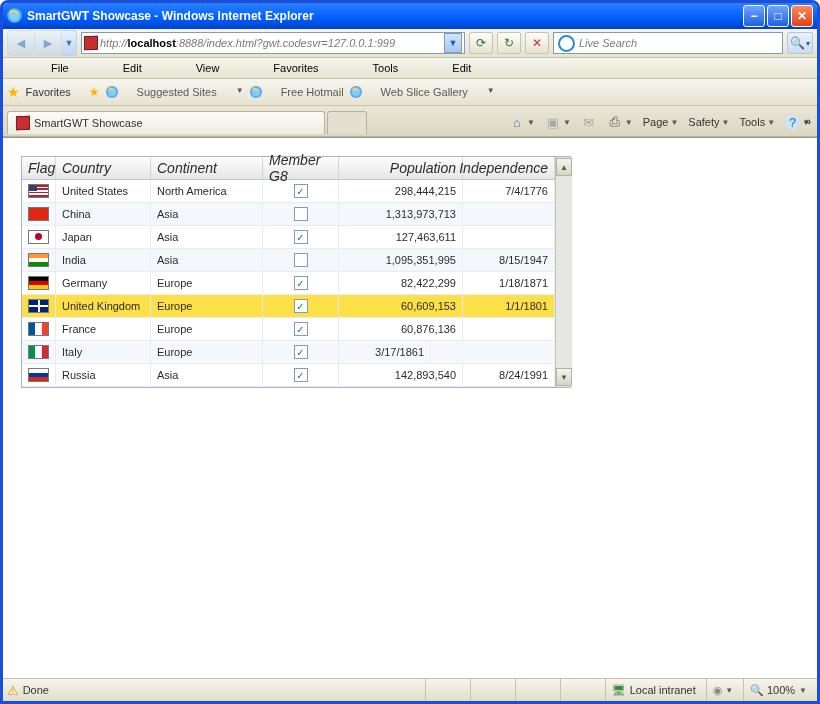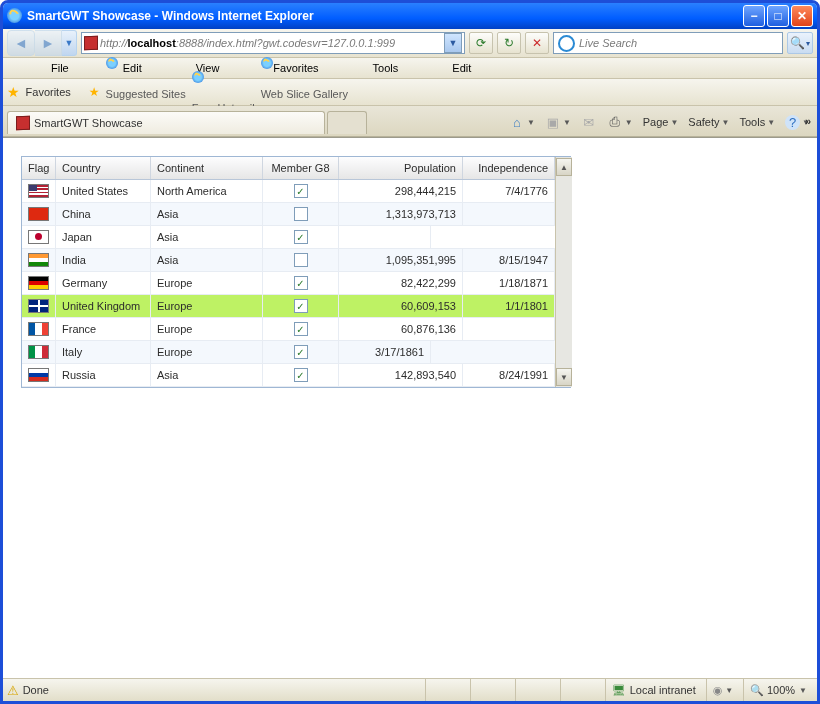--- a/index.html
+++ b/index.html
@@ -23,41 +23,41 @@
   .url-text{flex:1;white-space:nowrap;overflow:hidden;font-size:11px;}
   .url-text .grey{color:#7a7a7a;font-style:italic;}
   .url-drop{width:16px;height:18px;background:linear-gradient(to bottom,#cfe5ff,#a9c8ee);border:1px solid #7f9db9;display:flex;align-items:center;justify-content:center;color:#2c5aa0;font-size:9px;}
   .tb-iconbtn{width:22px;height:20px;border:1px solid #c7c3ae;border-radius:2px;background:linear-gradient(to bottom,#fdfdfb,#e7e3d0);display:flex;align-items:center;justify-content:center;font-size:12px;}
   .search-box{width:220px;height:20px;border:1px solid #7f9db9;background:#fff;display:flex;align-items:center;padding:0 4px;color:#7a7a7a;font-style:italic;gap:4px;}
   .search-go{width:24px;height:20px;border:1px solid #acc8e6;border-radius:2px;background:linear-gradient(to bottom,#eaf2fc,#c9dcf1);display:flex;align-items:center;justify-content:center;color:#2c5aa0;font-size:12px;}
   .menu-row{height:20px;background:linear-gradient(to bottom,#f6f5ee,#e7e3d0);border-bottom:1px solid #c9c3ab;display:flex;align-items:center;padding:0 8px;gap:14px;}
   .menu-row span{color:#000;padding-left:40px;}
   .fav-row{height:26px;background:linear-gradient(to bottom,#f6f5ee,#e7e3d0);border-bottom:1px solid #c9c3ab;display:flex;align-items:center;padding:0 4px;gap:6px;color:#333;}
   .star{color:#ffb400;font-size:14px;}
-  .fav-item{display:flex;align-items:flex-start;gap:19px;color:#585858;flex-direction:column;}
+  .fav-item{display:flex;align-items:flex-start;gap:19px;color:#585858;}
   .drop-caret{font-size:8px;color:#585858;}
   .tabs-row{height:28px;background:linear-gradient(to bottom,#e9e6d8,#dcd7c0);border-bottom:1px solid #b7b29a;display:flex;align-items:center;padding:2px 4px 0 4px;gap:2px;}
   .tab{height:22px;border:1px solid #b7b29a;border-bottom:none;background:linear-gradient(to bottom,#fcfbf8,#efece0);border-radius:3px 3px 0 0;padding:0 8px;display:flex;align-items:center;gap:4px;font-size:11px;color:#333;}
   .tab.blank{width:22px;background:#e4e0d0;}
   .tabs-spacer{flex:1;}
   .cmd-bar{display:flex;align-items:center;gap:4px;color:#333;}
   .cmd-item{display:flex;align-items:center;gap:2px;padding:0 3px;}
   .cmd-icon{width:16px;height:16px;display:inline-flex;align-items:center;justify-content:center;font-size:13px;}
   .chev{position:absolute;right:6px;top:112px;font-size:11px;font-weight:bold;color:#333;}
   .content{flex:1;background:#fff;overflow:hidden;position:relative;border-top:1px solid #9c9a8c;}
   .grid-wrap{position:absolute;top:18px;left:18px;width:548px;border:1px solid #9fb7d4;}
   .grid{display:flex;}
   .grid-body{flex:1;}
   .grid-head{display:flex;background:linear-gradient(to bottom,#fdfdfe,#e6e6e6);border-bottom:1px solid #b8c6d8;height:22px;}
-  .gh{border-right:1px solid #cfd6e0;display:flex;align-items:center;padding:0 6px;color:#2c2c2c;font-size:11px;box-sizing:border-box;}
+  .gh{border-right:1px solid #cfd6e0;display:flex;align-items:center;padding:0 6px;color:#2c2c2c;font-size:14px;box-sizing:border-box;font-style:italic;}
   .gh.right{justify-content:flex-end;}
   .gh.center{justify-content:center;}
   .grow{display:flex;height:22px;border-bottom:1px solid #e7ecf3;}
   .grow.alt{background:#f4f8fd;}
-  .grow.sel{background:#bef264;}
+  .grow.sel{background:#fde047;}
   .gc{border-right:1px solid #e7ecf3;display:flex;align-items:center;padding:0 6px;box-sizing:border-box;color:#2c2c2c;}
   .gc.right{justify-content:flex-end;}
   .gc.center{justify-content:center;}
   .cb{width:12px;height:12px;border:1px solid #7f9db9;background:#fff;display:inline-flex;align-items:center;justify-content:center;font-size:10px;color:#2b7a2b;}
   .flag{width:19px;height:12px;border:1px solid #777;display:inline-block;position:relative;}
   .vscroll{width:16px;background:#e7e7e2;border-left:1px solid #c9c3ab;display:flex;flex-direction:column;align-items:center;}
   .sbtn{width:14px;height:16px;background:linear-gradient(to bottom,#f5f5f0,#d8d5c6);border:1px solid #b7b29a;display:flex;align-items:center;justify-content:center;font-size:8px;color:#555;margin:1px;}
   .vscroll .track{flex:1;}
   .status-row{height:22px;background:linear-gradient(to bottom,#f6f5ee,#e2dec9);border-top:1px solid #c9c3ab;display:flex;align-items:center;padding:0 4px;color:#333;gap:4px;}
   .status-cell{border-left:1px solid #c9c3ab;height:100%;display:flex;align-items:center;padding:0 6px;}
@@ -234,20 +234,21 @@
        <div class="gc col-flag center">
                   <span class="flag" style="background:#fff;">
                     <span style="position:absolute;top:2px;left:6px;width:7px;height:7px;background:#bc002d;border-radius:50%;"></span>
                   </span>
                 </div>
        <div class="gc col-country">Japan</div>
        <div class="gc col-cont">Asia</div>
        <div class="gc col-g8 center">
                   <span class="cb">✓</span>
                 </div>
+       <div class="gc col-pop right">127,463,611</div>
        <div class="gc col-ind right"></div>
      </div>
               <div class="grow alt">
        <div class="gc col-flag center">
                   <span class="flag" style="background:linear-gradient(#ff9933 0 33%,#fff 33% 66%,#138808 66% 100%);"></span>
                 </div>
        <div class="gc col-country">India</div>
        <div class="gc col-cont">Asia</div>
        <div class="gc col-g8 center">
                   <span class="cb"></span>

